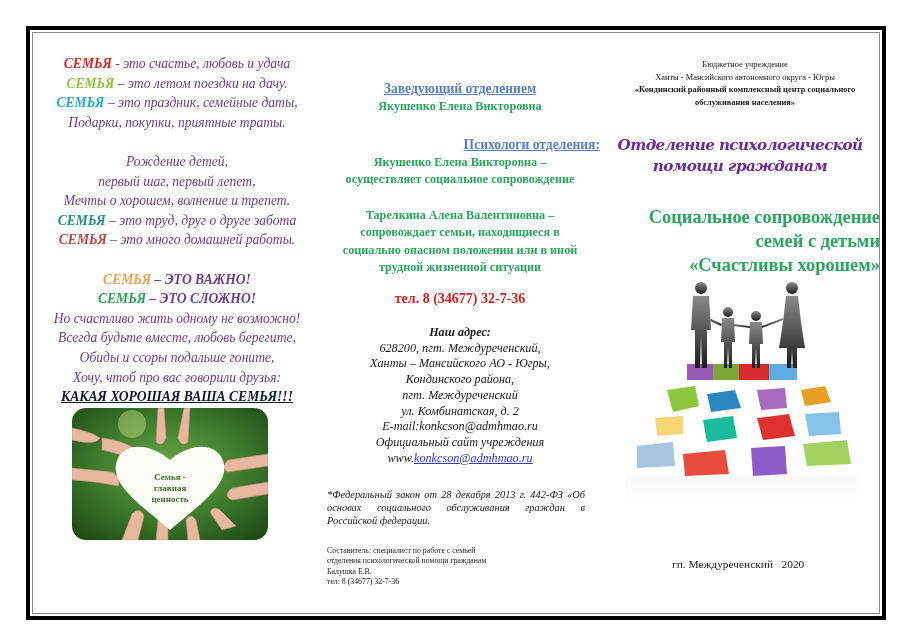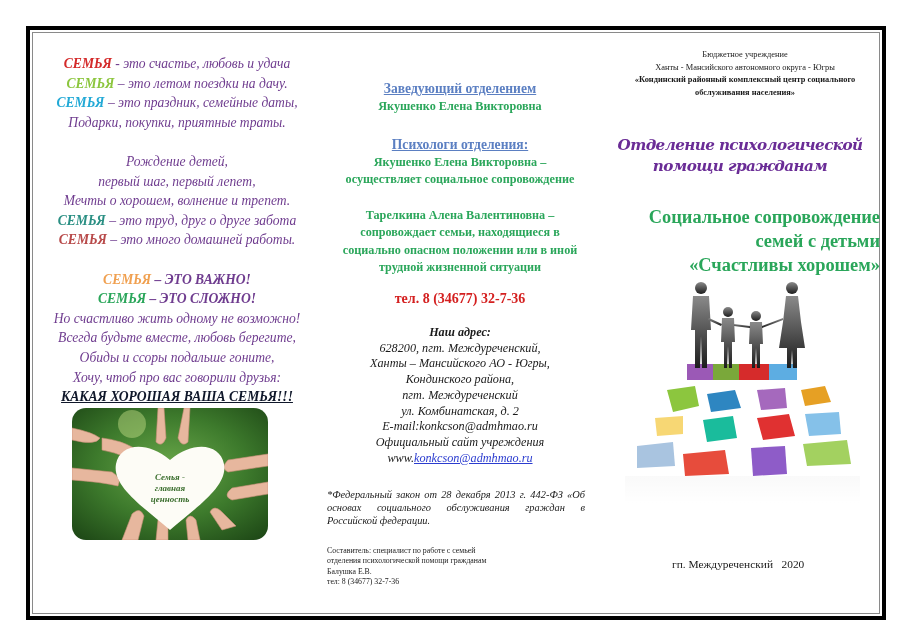--- a/index.html
+++ b/index.html
@@ -6,29 +6,29 @@
   body { width:910px; height:644px; position:relative; overflow:hidden; font-family:"Liberation Serif", serif; }
   .frame { position:absolute; left:26px; top:26px; width:852px; height:586px; border:4px solid #000; box-sizing:content-box; }
   .frame-inner { position:absolute; left:2px; top:2px; right:2px; bottom:2px; border:1px solid #8a8a8a; }
   .col { position:absolute; text-align:center; }
   .poem { font-style:italic; font-size:13.6px; line-height:19.6px; color:#6f3c8f; }
   .poem .line { display:block; white-space:nowrap; }
   .kw { font-weight:bold; }
   .upper { font-weight:bold; }
   .finale { font-weight:bold; text-decoration:underline; color:#0f172a; }
   .photo { position:absolute; left:72px; top:408px; width:196px; height:132px; border-radius:14px; overflow:hidden; }
-  .heart-text { position:absolute; left:0; top:64px; width:196px; text-align:center; font-style:italic; font-weight:bold; font-size:9px; line-height:11px; color:#3b6e2e; }
+  .heart-text { position:absolute; left:0; top:64px; width:196px; text-align:center; font-weight:bold; font-size:9px; line-height:11px; color:#3b6e2e; }
   .mid-h { font-family:"Liberation Serif", serif; font-weight:bold; font-size:13.6px; color:#5b7fc2; text-decoration:underline; }
   .mid-g { font-weight:bold; font-size:12.2px; line-height:17.5px; color:#2aa65a; }
   .tel { font-weight:bold; font-size:14px; color:#d42020; }
   .addr { font-style:italic; font-size:12.2px; line-height:15.7px; color:#1a1a1a; }
   .addr a { color:#2b3ccf; text-decoration:underline; }
   .law { font-style:italic; font-size:10.4px; line-height:13px; color:#1a1a1a; text-align:justify; }
   .compiler { font-size:7.8px; line-height:10.4px; color:#1a1a1a; text-align:left; }
-  .org { font-size:8.4px; line-height:12.6px; color:#1a1a1a; }
+  .org { font-size:8.4px; line-height:12.6px; color:#1a1a1a;margin-top:10px; }
   .dept { font-style:italic; font-weight:bold; font-size:15.2px; line-height:21px; color:#6a2c96; font-family:"DejaVu Serif", serif; letter-spacing:-0.6px; }
   .project { font-weight:bold; font-size:18.4px; line-height:24px; color:#2aa65a;text-align:right; }
   .place { font-size:11.4px; color:#1a1a1a; }
 </style>
 </head>
 <body>
 
 <div class="frame">
     <div class="frame-inner"></div>
   </div>
@@ -84,21 +84,21 @@
     <div>Семья -</div>
     <div>главная</div>
     <div>ценность</div>
   </div>
 </div>
 
 <div class="col" style="left:320px; top:54px; width:280px;margin-top:26px;">
   <div class="mid-h" style="line-height:18px;">Заведующий отделением</div>
   <div class="mid-g">Якушенко Елена Викторовна</div>
   <div style="height:20px"></div>
-  <div class="mid-h" style="line-height:18px;">Психологи отделения:</div>
+  <div class="mid-h" style="line-height:18px;text-align:right;">Психологи отделения:</div>
   <div class="mid-g">
     <div>Якушенко Елена Викторовна –</div>
     <div>осуществляет социальное сопровождение</div>
   </div>
   <div style="height:18px"></div>
   <div class="mid-g">
     <div>Тарелкина Алена Валентиновна –</div>
     <div>сопровождает семьи, находящиеся в</div>
     <div>социально опасном положении или в иной</div>
     <div>трудной жизненной ситуации</div>

